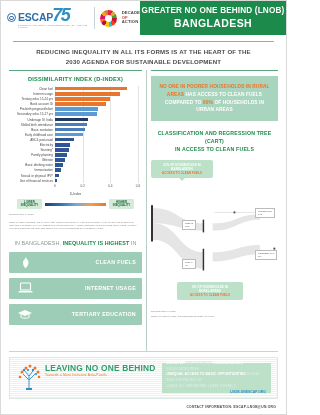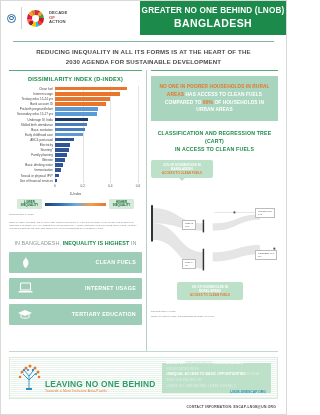--- a/index.html
+++ b/index.html
@@ -151,21 +151,21 @@
   .tree-src { font-size:2.2px; color:#8a8a8a; line-height:1.5; margin-top:2px; }
 
   
   .footer-sep { height:1px; background:#c5d8cd; margin:0 8px; }
   .footer-band {
     margin:5px 8px 0 8px; height:42px; display:flex; align-items:center;
     background:
       repeating-linear-gradient(0deg,#e8f3ec 0 1px,#ffffff 1px 2px);
     border:0.5px solid #dbe9e1; padding:0 6px; gap:6px;
   }
-  .lnob-logo { display:flex; align-items:flex-end; gap:3px; flex:0 0 auto; }
+  .lnob-logo { display:flex; align-items:flex-start; gap:3px; flex:0 0 auto; }
   .tree-icon { width:26px; height:30px; position:relative; }
   .lnob-text { display:flex; flex-direction:column; line-height:1.2; }
   .lnob-main { font-size:8.4px; font-weight:bold; color:#2e9e6b; letter-spacing:0.2px; }
   .lnob-sub { font-size:3.4px; color:#e8762c; letter-spacing:0.15px; }
   .footer-msg {
     flex:1; background:#bde0c9; color:#ffffff; font-size:3.3px; font-weight:bold;
     line-height:1.75; padding:4px 5px; text-align:left; letter-spacing:0.1px;
     height:30px; display:flex; flex-direction:column; justify-content:center;
   }
   .footer-msg .em { color:#ffffff; }
@@ -176,20 +176,27 @@
     letter-spacing:0.25px; padding:6px 10px 0 0;
   }
 </style>
 </head>
 <body>
 
 <div class="header">
   <div class="header-left">
     <div class="escap-logo">
       <div class="un-emblem"></div>
+      <div class="escap-stack">
+        <div style="display:flex;align-items:flex-end;">
+          <span class="escap-word">ESCAP</span>
+          <span class="escap-75">75</span>
+        </div>
+        <span class="escap-tag">ECONOMIC AND SOCIAL COMMISSION FOR ASIA AND THE PACIFIC</span>
+      </div>
     </div>
     <div class="divider-v"></div>
     <div class="sdg-wheel"></div>
     <div class="sdg-text">
       <span>DECADE</span>
       <span class="nums">OF</span>
       <span>ACTION</span>
     </div>
   </div>
   <div class="header-right">

